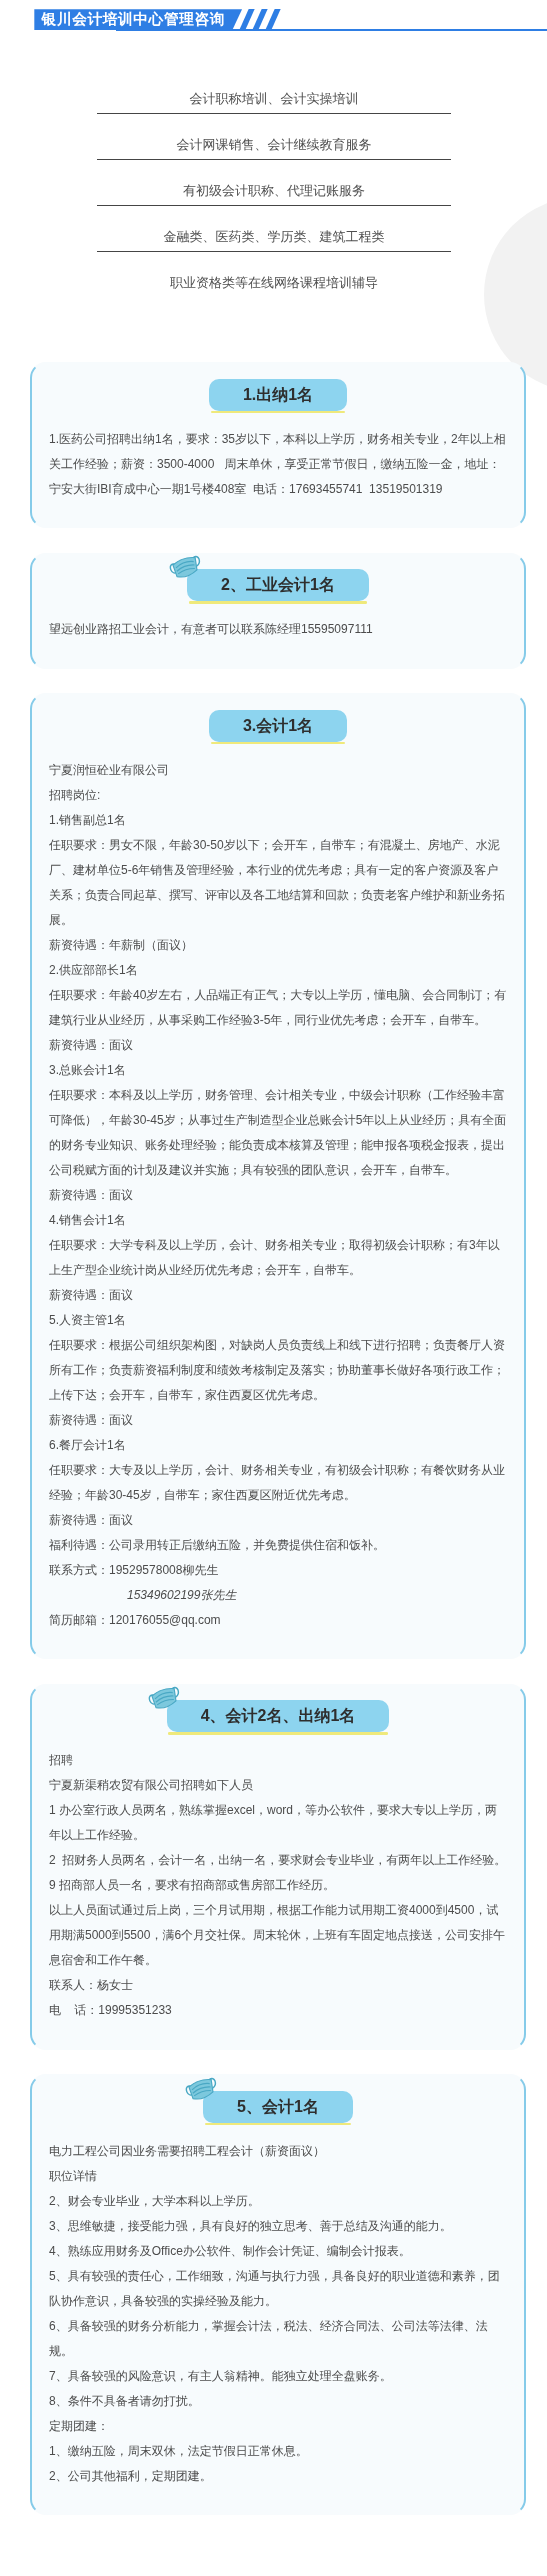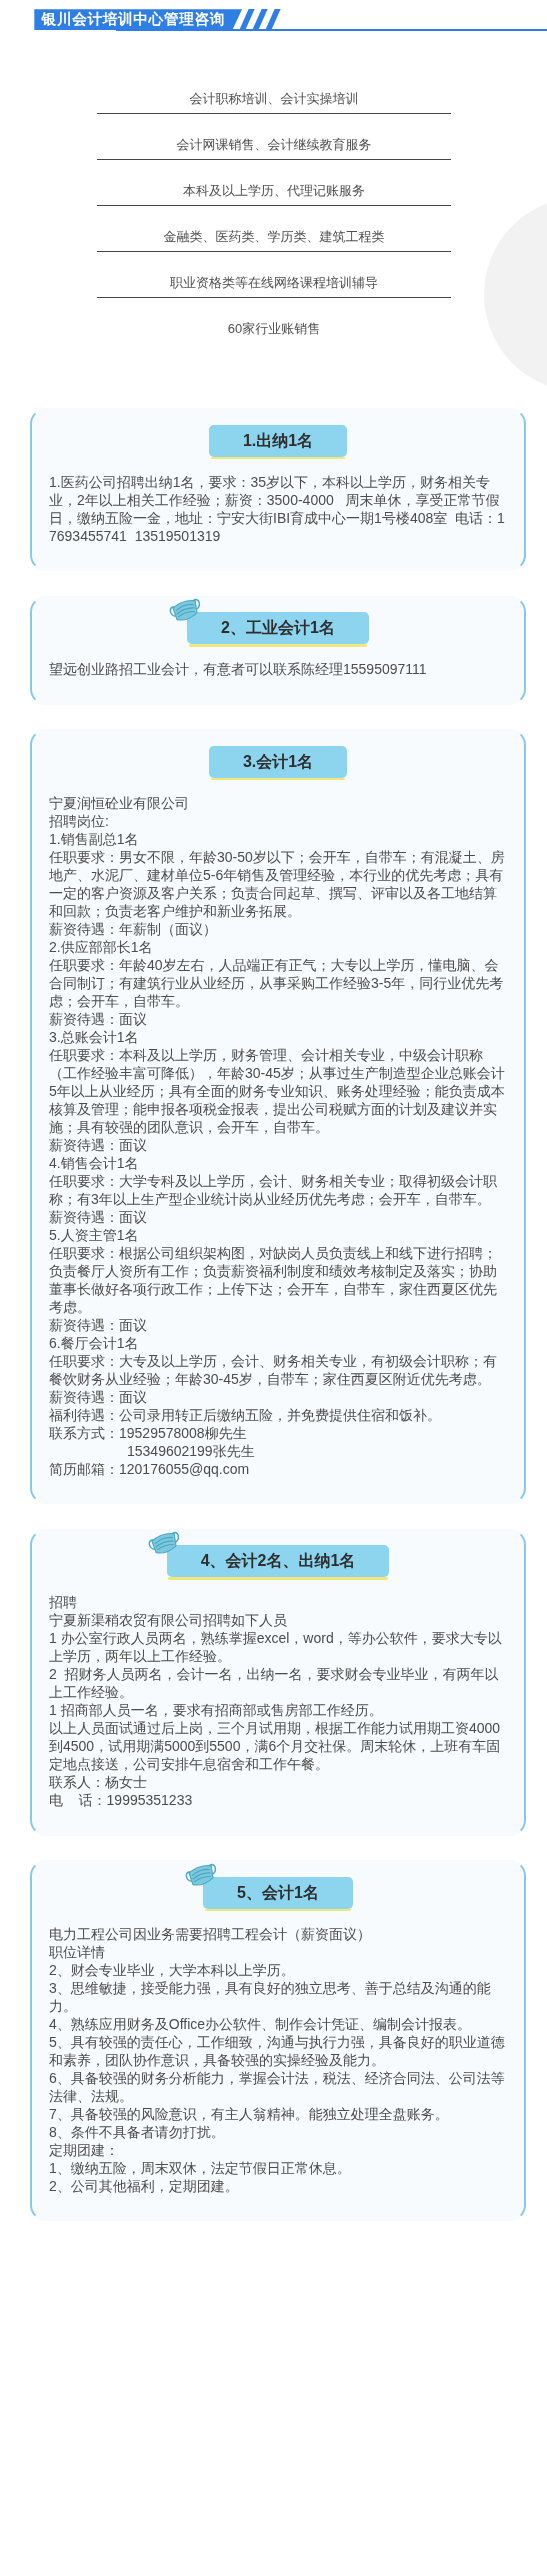--- a/index.html
+++ b/index.html
@@ -34,28 +34,28 @@
     background:var(--card_bg,#f7fbfd);
     border:2.4px solid transparent;
     border-left-color:var(--card_border_blue,#85cbe9);
     border-right-color:var(--card_border_blue,#85cbe9);
     border-radius:16px;
     padding:14.7px 17px 24.4px;}
   .badge-row{text-align:center;margin-bottom:16px;}
   .badge{position:relative;display:inline-block;
     background:var(--badge_blue,#8dd4ef);color:#2e2e2e;
     font-size:16px;font-weight:bold;line-height:1;
-    padding:8px 34px;border-radius:5px;}
+    padding:8px 34px;border-radius:10px;}
   .badge::after{content:"";position:absolute;left:1.8px;right:1.8px;bottom:-2.4px;
     height:2.4px;background:var(--badge_underline_yellow,#efe97b);border-radius:1.2px;}
   .mask-icon{position:absolute;left:-19.5px;top:-17px;width:35px;height:30.5px;
     transform:rotate(-14deg);}
-  .card-body p{margin:0;font-size:14px;line-height:18px;
+  .card-body p{margin:0;font-size:12px;line-height:25px;
     color:var(--body_text,#4c4c4c);white-space:pre-wrap;word-break:break-all;}
-  .card-body p.indent{padding-left:78px;}
+  .card-body p.indent{padding-left:78px;font-style:italic;}
 </style>
 </head>
 <body>
 
 <div class="page">
 
   <div class="bg-circle"></div>
 
   <div class="header-rule"></div>
   <div class="header">
@@ -68,30 +68,27 @@
   </div>
 
   <div class="services">
       <div class="service-row">
     <span>会计职称培训、会计实操培训</span>
   </div>
       <div class="service-row">
     <span>会计网课销售、会计继续教育服务</span>
   </div>
       <div class="service-row">
-    <span>本科及以上学历、代理记账服务</span>
+    <span>有初级会计职称、代理记账服务</span>
   </div>
       <div class="service-row">
     <span>金融类、医药类、学历类、建筑工程类</span>
   </div>
       <div class="service-row">
     <span>职业资格类等在线网络课程培训辅导</span>
-  </div>
-      <div class="service-row">
-    <span>60家行业账销售</span>
   </div>
     </div>
 
   <div class="cards">
       <div class="card">
     <div class="badge-row">
       <div class="badge">
         
         <span>1.出纳1名</span>
       </div>
@@ -164,21 +161,21 @@
           <path d="M15,33 Q30,27 45,31" fill="none" stroke="#49a8c4" stroke-width="2"></path>
         </svg>
         <span>4、会计2名、出纳1名</span>
       </div>
     </div>
     <div class="card-body">
           <p>招聘</p>
           <p>宁夏新渠稍农贸有限公司招聘如下人员</p>
           <p>1 办公室行政人员两名，熟练掌握excel，word，等办公软件，要求大专以上学历，两年以上工作经验。</p>
           <p>2  招财务人员两名，会计一名，出纳一名，要求财会专业毕业，有两年以上工作经验。</p>
-          <p>1 招商部人员一名，要求有招商部或售房部工作经历。</p>
+          <p>9 招商部人员一名，要求有招商部或售房部工作经历。</p>
           <p>以上人员面试通过后上岗，三个月试用期，根据工作能力试用期工资4000到4500，试用期满5000到5500，满6个月交社保。周末轮休，上班有车固定地点接送，公司安排午息宿舍和工作午餐。</p>
           <p>联系人：杨女士</p>
           <p>电    话：19995351233</p>
         </div>
   </div>
       <div class="card">
     <div class="badge-row">
       <div class="badge">
         <svg class="mask-icon" viewBox="0 0 60 50" xmlns="http://www.w3.org/2000/svg">
           <path d="M13,15 C3,11 1,27 11,31" fill="none" stroke="#49a8c4" stroke-width="2.5"></path>

